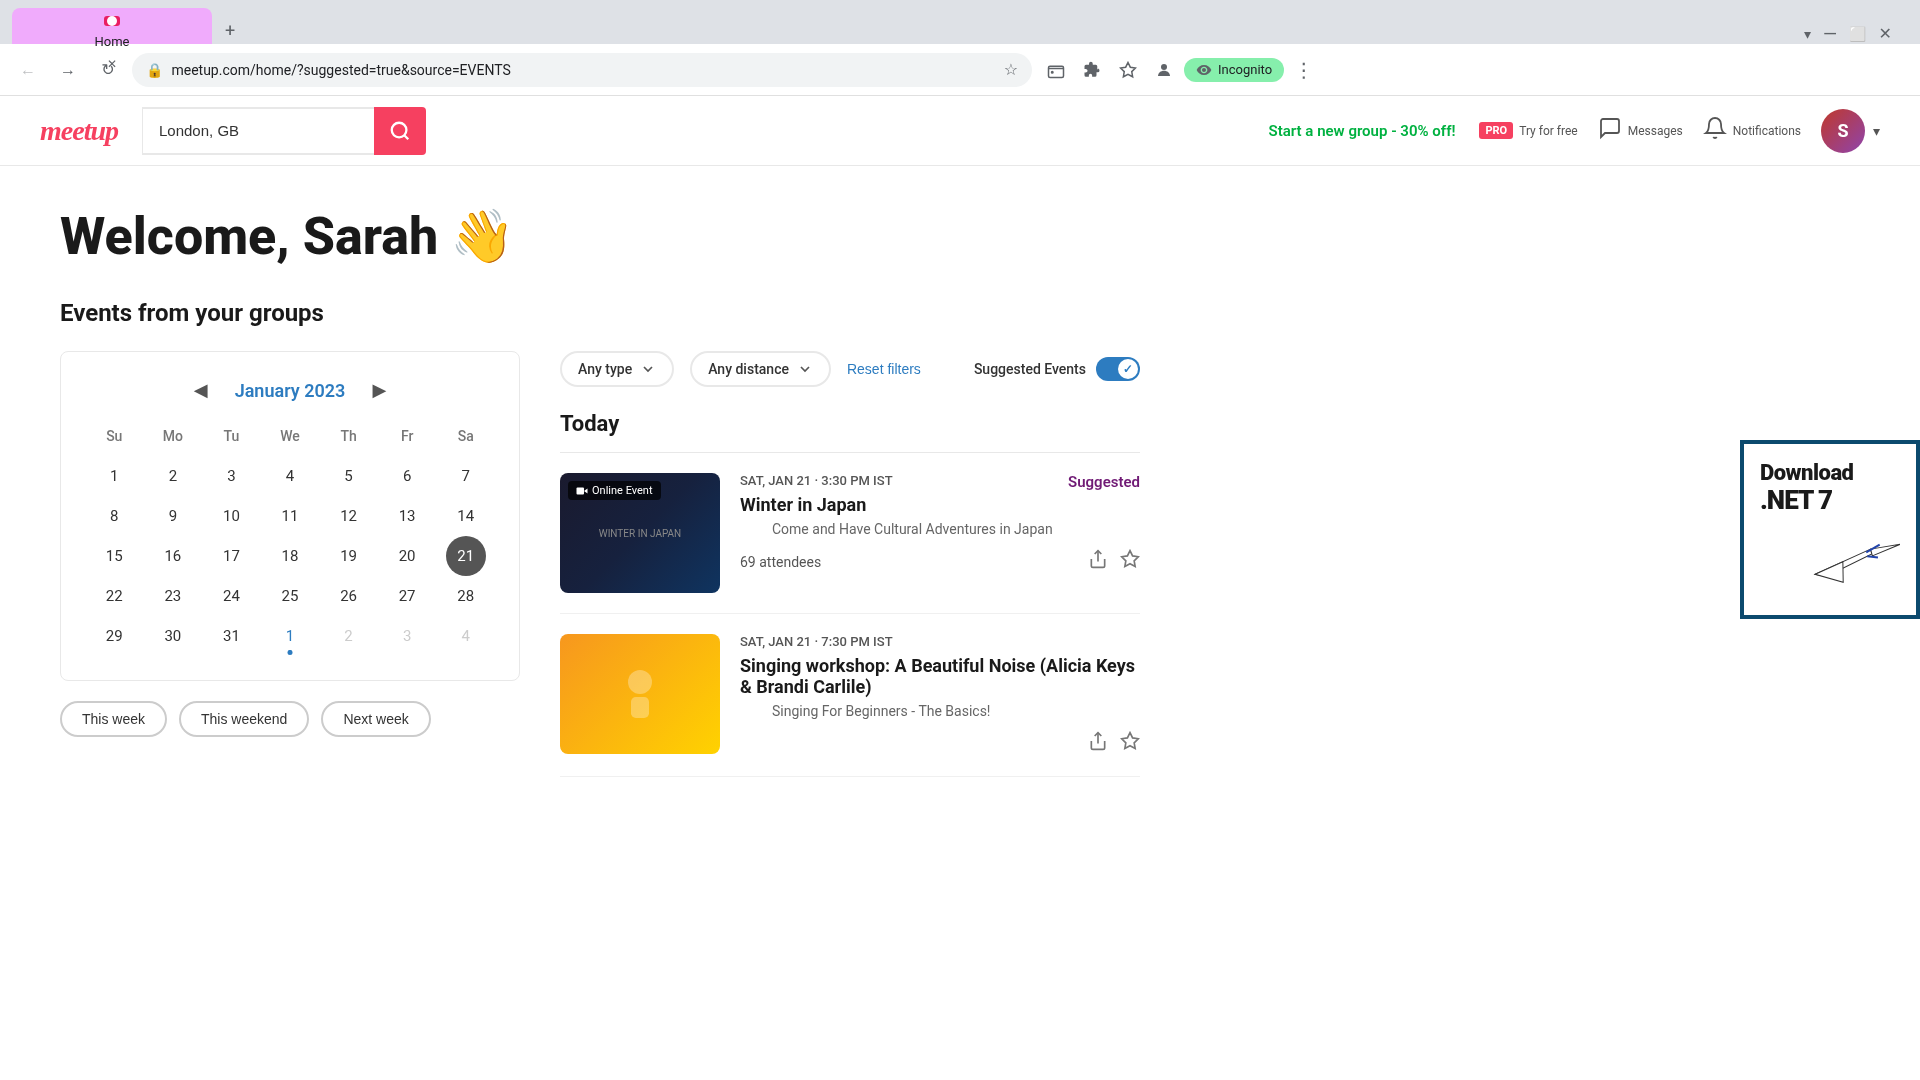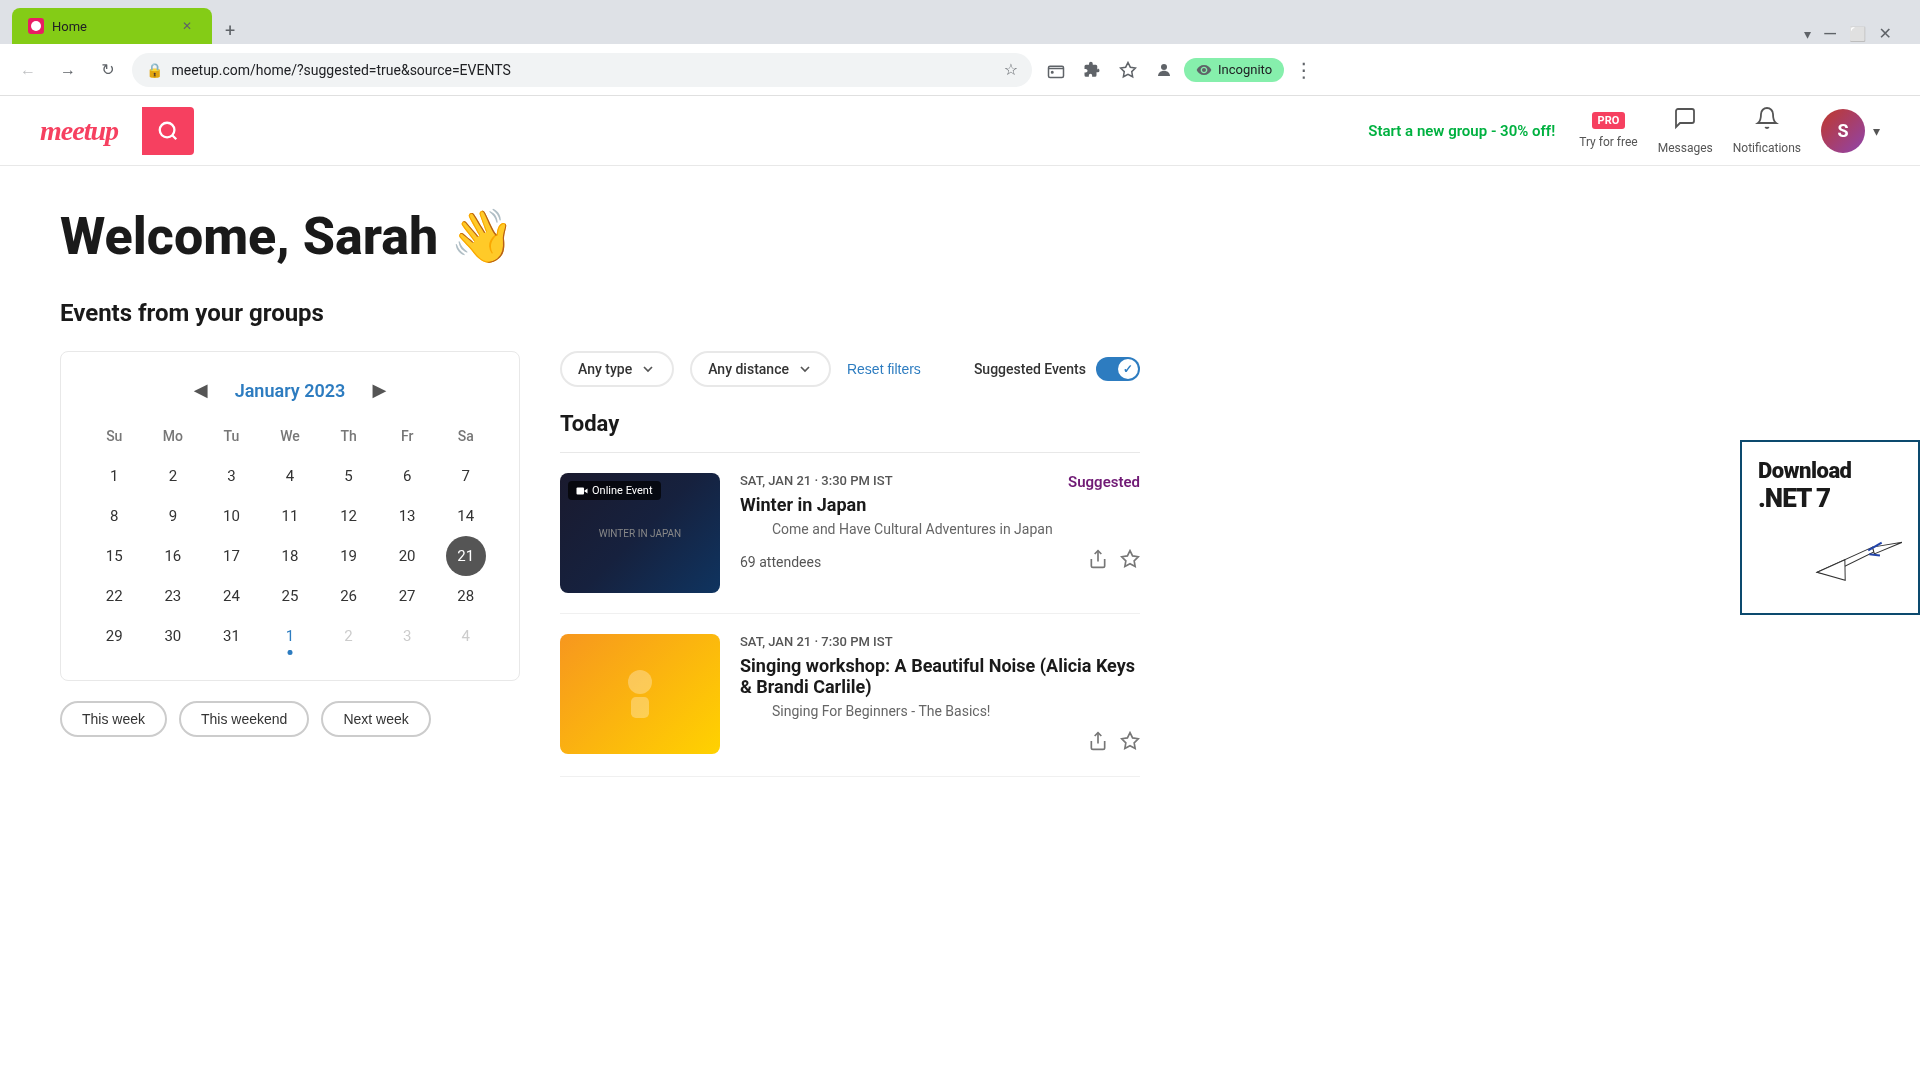--- a/index.html
+++ b/index.html
@@ -1,21 +1,21 @@
 <!DOCTYPE html>
 <html><head>
   <meta charset="utf-8">
   <style>
     * { box-sizing: border-box; margin: 0; padding: 0; }
     body { font-family: -apple-system, BlinkMacSystemFont, 'Segoe UI', Roboto, sans-serif; background: #fff; width: 1920px; min-height: 1080px; overflow-x: hidden; }
 
     
     .browser-chrome { background: #dee1e6; width: 100%; }
     .tab-bar { display: flex; align-items: flex-end; background: #dee1e6; padding: 0 12px; }
-    .tab { display: flex; align-items: center; gap: 8px; background: #84cc16; border-radius: 8px 8px 0 0; padding: 8px 16px; min-width: 200px; height: 36px; position: relative; }
+    .tab { display: flex; align-items: center; gap: 8px; background: #f0abfc; border-radius: 8px 8px 0 0; padding: 8px 16px; min-width: 200px; height: 36px; position: relative; flex-direction: column; }
     .tab-favicon { width: 16px; height: 16px; background: #e91e63; border-radius: 3px; display: flex; align-items: center; justify-content: center; }
     .tab-title { font-size: 13px; color: #202124; flex: 1; }
     .tab-close { width: 18px; height: 18px; border-radius: 50%; display: flex; align-items: center; justify-content: center; cursor: pointer; color: #5f6368; font-size: 12px; }
     .new-tab-btn { width: 28px; height: 28px; border-radius: 50%; display: flex; align-items: center; justify-content: center; cursor: pointer; color: #5f6368; font-size: 18px; margin-left: 4px; }
     .tab-right-controls { margin-left: auto; display: flex; align-items: center; gap: 8px; }
     .tab-right-controls span { color: #5f6368; font-size: 16px; cursor: pointer; }
 
     .browser-toolbar { background: #fff; display: flex; align-items: center; padding: 6px 12px; gap: 8px; height: 52px; border-bottom: 1px solid #e0e0e0; }
     .nav-btn { width: 32px; height: 32px; border-radius: 50%; display: flex; align-items: center; justify-content: center; cursor: pointer; color: #5f6368; font-size: 16px; }
     .nav-btn.disabled { opacity: 0.4; cursor: default; }
@@ -34,21 +34,21 @@
     .search-bar { display: flex; align-items: center; flex: 0 0 auto; }
     .search-input-wrapper { display: flex; align-items: center; border: 2px solid #e8e8e8; border-right: none; border-radius: 4px 0 0 4px; padding: 0 16px; height: 48px; min-width: 280px; background: #fff; }
     .search-input-wrapper input { border: none; outline: none; font-size: 15px; color: #333; width: 100%; background: transparent; }
     .search-input-wrapper input::placeholder { color: #999; }
     .location-input-wrapper { display: flex; align-items: center; border: 2px solid #e8e8e8; border-right: none; border-left: 1px solid #e8e8e8; padding: 0 16px; height: 48px; min-width: 200px; background: #fff; }
     .location-input-wrapper input { border: none; outline: none; font-size: 15px; color: #333; width: 100%; background: transparent; }
     .search-submit { background: #f64060; border: none; color: #fff; height: 48px; width: 52px; border-radius: 0 4px 4px 0; cursor: pointer; display: flex; align-items: center; justify-content: center; font-size: 20px; }
     .header-spacer { flex: 1; }
     .promo-text { color: #00b140; font-weight: 600; font-size: 15px; cursor: pointer; }
     .header-nav { display: flex; align-items: center; gap: 20px; }
-    .header-nav-item { display: flex; flex-direction: column; align-items: center; gap: 6px; cursor: pointer; text-decoration: none; }
+    .header-nav-item { display: flex; flex-direction: row; align-items: center; gap: 6px; cursor: pointer; text-decoration: none; }
     .header-nav-item .nav-icon { font-size: 22px; color: #555; }
     .header-nav-item .nav-label { font-size: 12px; color: #555; }
     .pro-badge { background: #f64060; color: #fff; font-size: 11px; font-weight: 700; padding: 2px 6px; border-radius: 3px; }
     .avatar-placeholder { width: 44px; height: 44px; border-radius: 50%; background: linear-gradient(135deg, #c0392b, #8e44ad); display: flex; align-items: center; justify-content: center; color: #fff; font-weight: 700; font-size: 18px; }
     .dropdown-arrow { color: #555; font-size: 14px; cursor: pointer; }
 
     
     .meetup-main { padding: 40px 60px; max-width: 1200px; }
     .welcome-heading { font-size: 52px; font-weight: 800; color: #1a1a1a; margin-bottom: 32px; display: flex; align-items: center; gap: 12px; }
     .wave-emoji { font-size: 52px; }
@@ -185,20 +185,23 @@
 </div>
 
 <div class="meetup-app">
 
   <div class="meetup-header">
     <div class="meetup-logo">
       <span class="logo-text" style="font-family: Georgia, serif; letter-spacing:-1px;">meetup</span>
     </div>
 
     <div class="search-bar">
+      <div class="location-input-wrapper">
+        <input type="text" value="London, GB" style="">
+      </div>
       <button class="search-submit">
         <svg width="22" height="22" viewBox="0 0 24 24" fill="none" stroke="#fff" stroke-width="2.5">
             <circle cx="11" cy="11" r="8"></circle>
             <line x1="21" y1="21" x2="16.65" y2="16.65"></line>
           </svg>
       </button>
     </div>
 
     <div class="header-spacer"></div>
 
@@ -416,21 +419,21 @@
                 </div>
               </div>
             </div>
           </div>
         </div>
       </div>
     </div>
   </div>
 </div>
 
-<div style="position: fixed; right: 0; top: 440px; width: 180px; background: #fff; border: 2px solid #0c4a6e; padding: 16px; z-index: 10;">
+<div style="position: fixed; right: 0; top: 440px; width: 180px; background: #fff; border: 4px solid #0c4a6e; padding: 16px; z-index: 10;">
   <div style="font-size: 11px; font-weight: 700; color: #1a1a1a; letter-spacing: -0.5px;">
     <div style="font-size: 22px; font-weight: 900; color: #1a1a1a;">Download</div>
     <div style="font-size: 26px; font-weight: 900; color: #1a1a1a; letter-spacing: -1px;">.NET 7</div>
   </div>
   <div style="margin-top: 20px; text-align: right;">
     <svg width="100" height="60" viewBox="0 0 100 60">
       <g transform="translate(10,20) rotate(-15)">
         <polygon points="0,20 60,10 60,15 10,25" fill="#fff" stroke="#333" stroke-width="1"></polygon>
         <polygon points="60,10 90,13 60,17" fill="#fff" stroke="#333" stroke-width="1"></polygon>
         <polygon points="0,20 30,15 25,35" fill="#fff" stroke="#333" stroke-width="1"></polygon>

